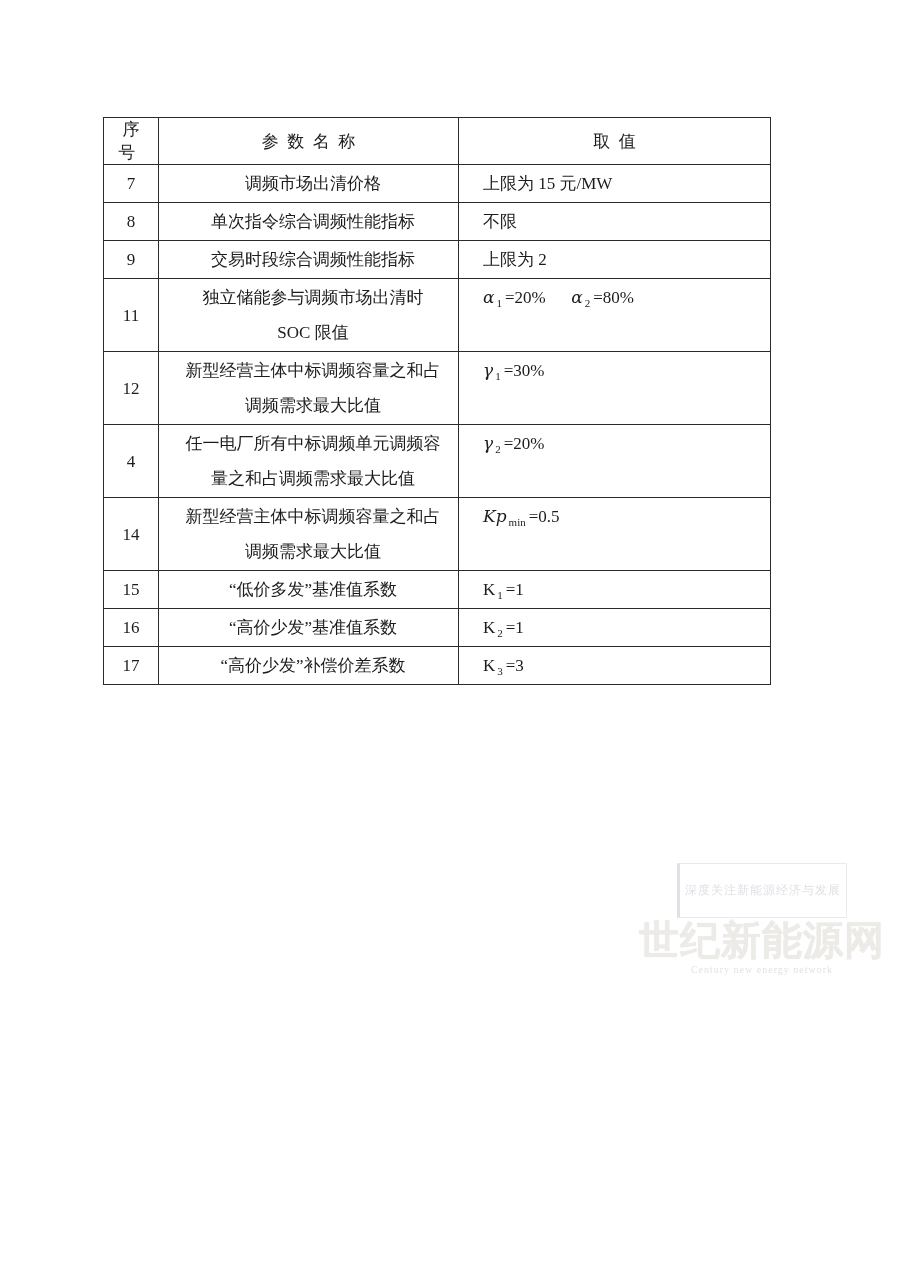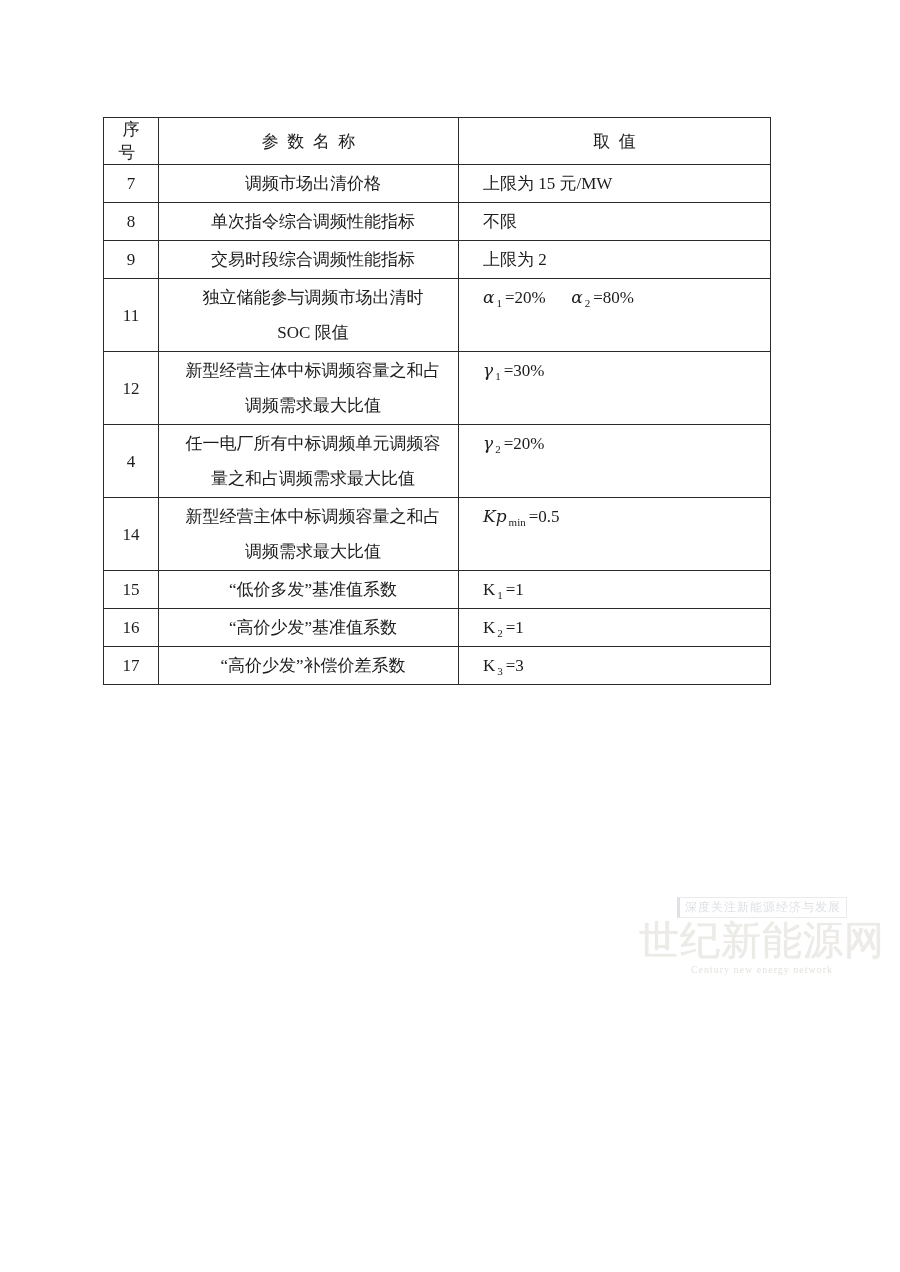--- a/index.html
+++ b/index.html
@@ -72,28 +72,28 @@
     user-select: none;
   }
   .wm-tagline {
     display: inline-block;
     margin-left: auto;
     font-size: 12px;
     letter-spacing: 1px;
     color: #dee1e5;
     border: 1px solid #e9eaec;
     border-left: 3px solid #dee1e5;
-    padding: 1px 5px;
+    padding: 18px 5px;
     margin-bottom: 2px;
     font-family: "Liberation Sans", "DejaVu Sans", sans-serif;
   }
   .wm-title {
     font-size: 40px;
     line-height: 42px;
-    font-weight: normal;
+    font-weight: bold;
     letter-spacing: 1px;
     color: #edebe7;
     text-shadow: 0 0 1px #e2e0db;
   }
   .wm-subtitle {
     font-size: 10px;
     letter-spacing: 1px;
     color: #e4e2dd;
     line-height: 16px;
   }

